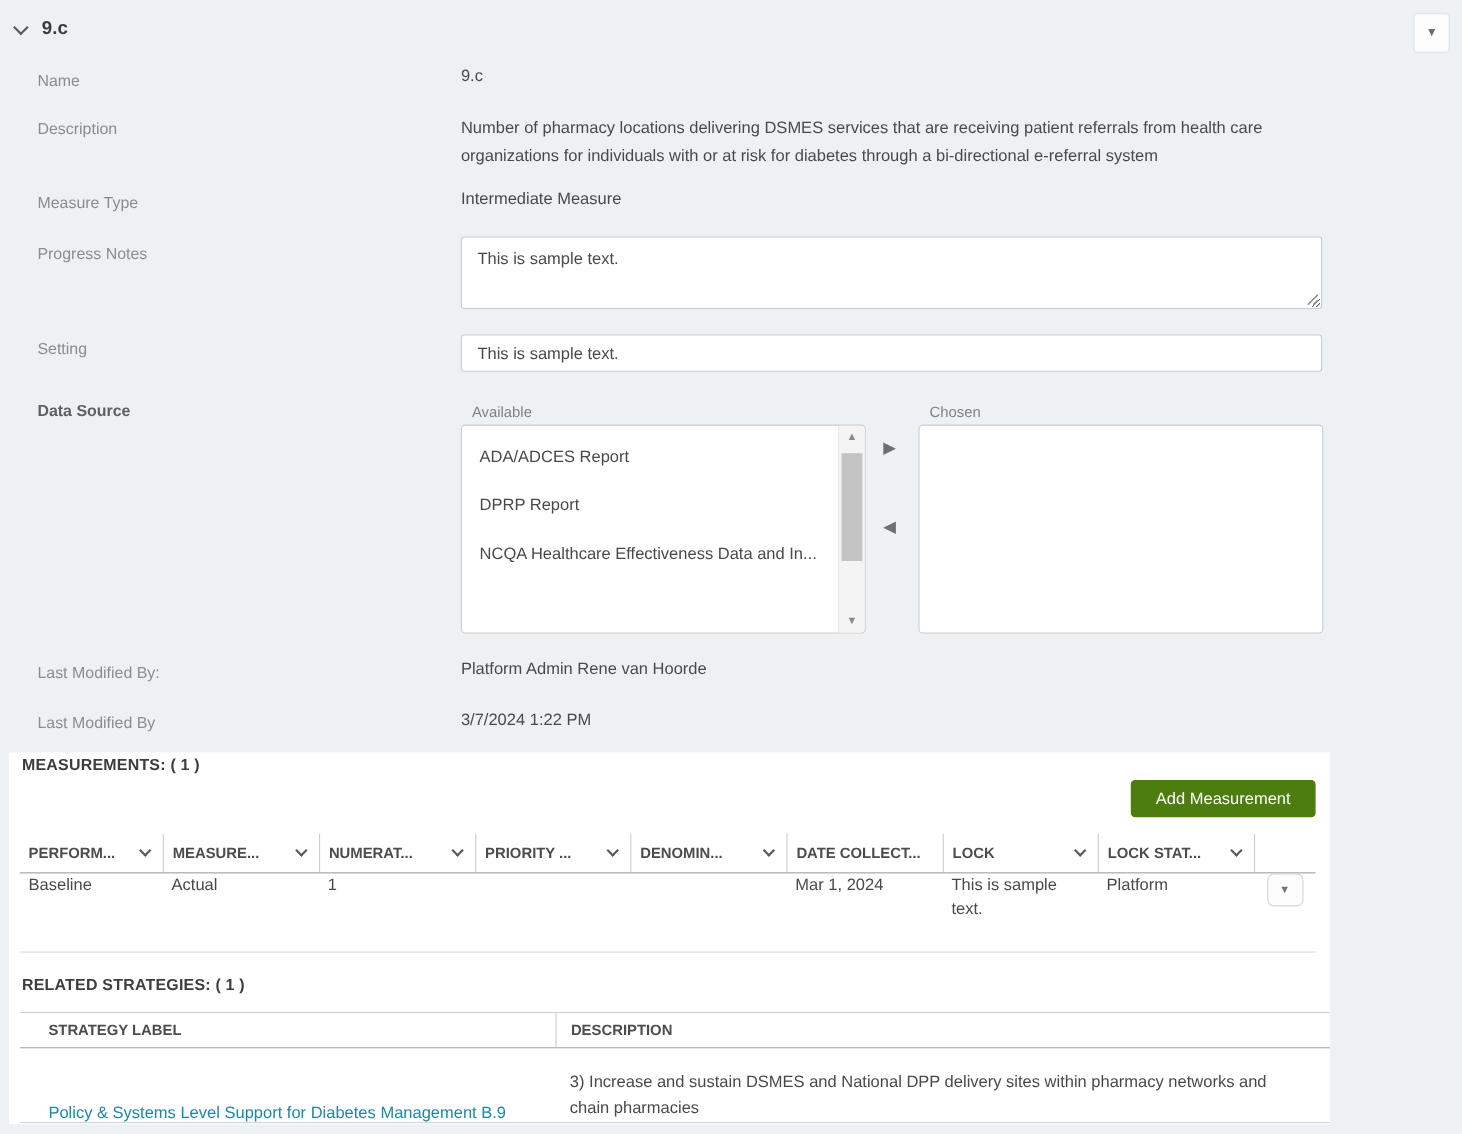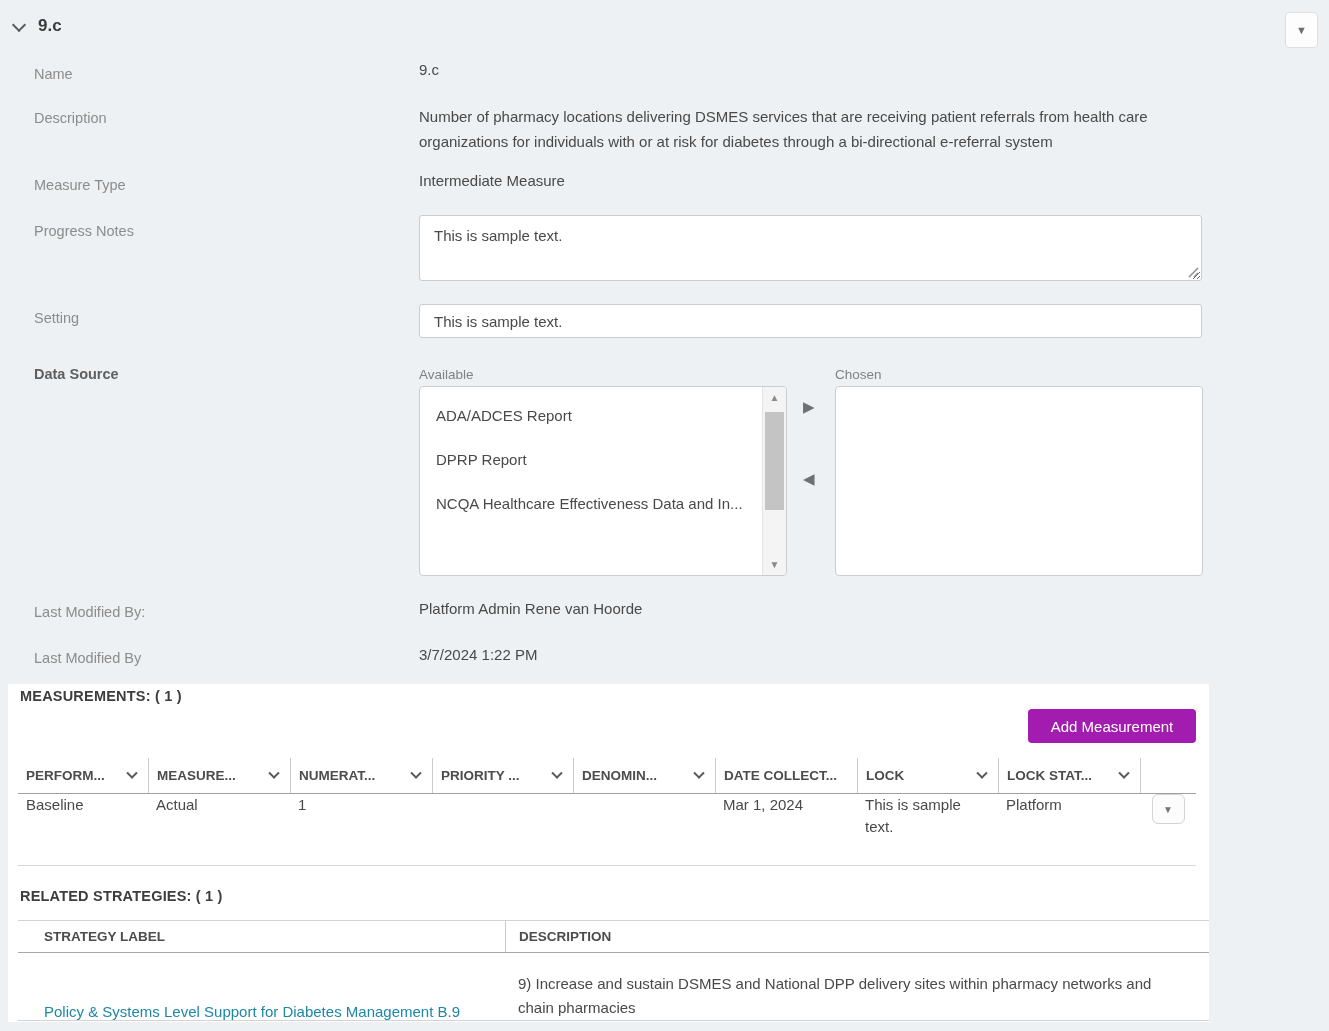--- a/index.html
+++ b/index.html
@@ -45,21 +45,21 @@
     padding:11px 14px; resize:vertical; outline:none;
   }
   .resize-grip { position:absolute; left:1188px; top:267px; pointer-events:none; }
   .textinput {
     position:absolute; left:419px; top:304px; width:783px; height:34px;
     border:1px solid #ccc; border-radius:3px; background:#fff;
     font-family:"Liberation Sans", sans-serif; font-size:15px; color:#494949;
     padding:0 14px; outline:none;
   }
 
-  .list-label { position:absolute; top:367px; font-size:13.5px; color:#818181; }
+  .list-label { position:absolute; top:367px; font-size:13.5px; color:#818181;margin-left:10px; }
   .listbox {
     position:absolute; top:386px; width:368px; height:190px;
     background:#fff; border:1px solid #ccc; border-radius:4px;
   }
   .listbox .items { padding-top:7px; }
   .listbox .item {
     height:44px; line-height:44px; padding-left:16px;
     font-size:15px; color:#494949; white-space:nowrap; overflow:hidden;
     cursor:pointer;
   }
@@ -88,21 +88,21 @@
   .panel {
     position:absolute; left:8px; top:684px; width:1201px; height:338px;
     background:#ffffff;
   }
   .section-title {
     position:absolute; font-size:14.5px; font-weight:bold; color:#3d3d3d;
     letter-spacing:0.2px;
   }
   .add-btn {
     position:absolute; left:1020px; top:25px; width:168px; height:34px;
-    background:#a21caf; color:#ffffff; border:none; border-radius:4px;
+    background:#4d7c0f; color:#ffffff; border:none; border-radius:4px;
     font-family:"Liberation Sans", sans-serif; font-size:15px;
     cursor:pointer;
   }
 
   
   .mtable { position:absolute; left:10px; top:74px; width:1178px; }
   .mhead { display:flex; height:36px; border-bottom:1px solid #a0a0a0; }
   .hc {
     display:flex; align-items:center; justify-content:space-between;
     padding:0 12px 0 8px; border-left:1px solid #ccc;
@@ -264,19 +264,19 @@
 
     <div class="stable">
       <div class="shead">
         <div class="sh-label">STRATEGY LABEL</div>
         <div class="sh-desc">DESCRIPTION</div>
       </div>
       <div class="srow">
         <div class="sc-label">
           <a class="strategy-link">Policy &amp; Systems Level Support for Diabetes Management B.9</a>
         </div>
-        <div class="sc-desc">9) Increase and sustain DSMES and National DPP delivery sites within pharmacy networks and chain pharmacies</div>
+        <div class="sc-desc">3) Increase and sustain DSMES and National DPP delivery sites within pharmacy networks and chain pharmacies</div>
       </div>
     </div>
 
   </div>
 
 </div>
 
 </body></html>

